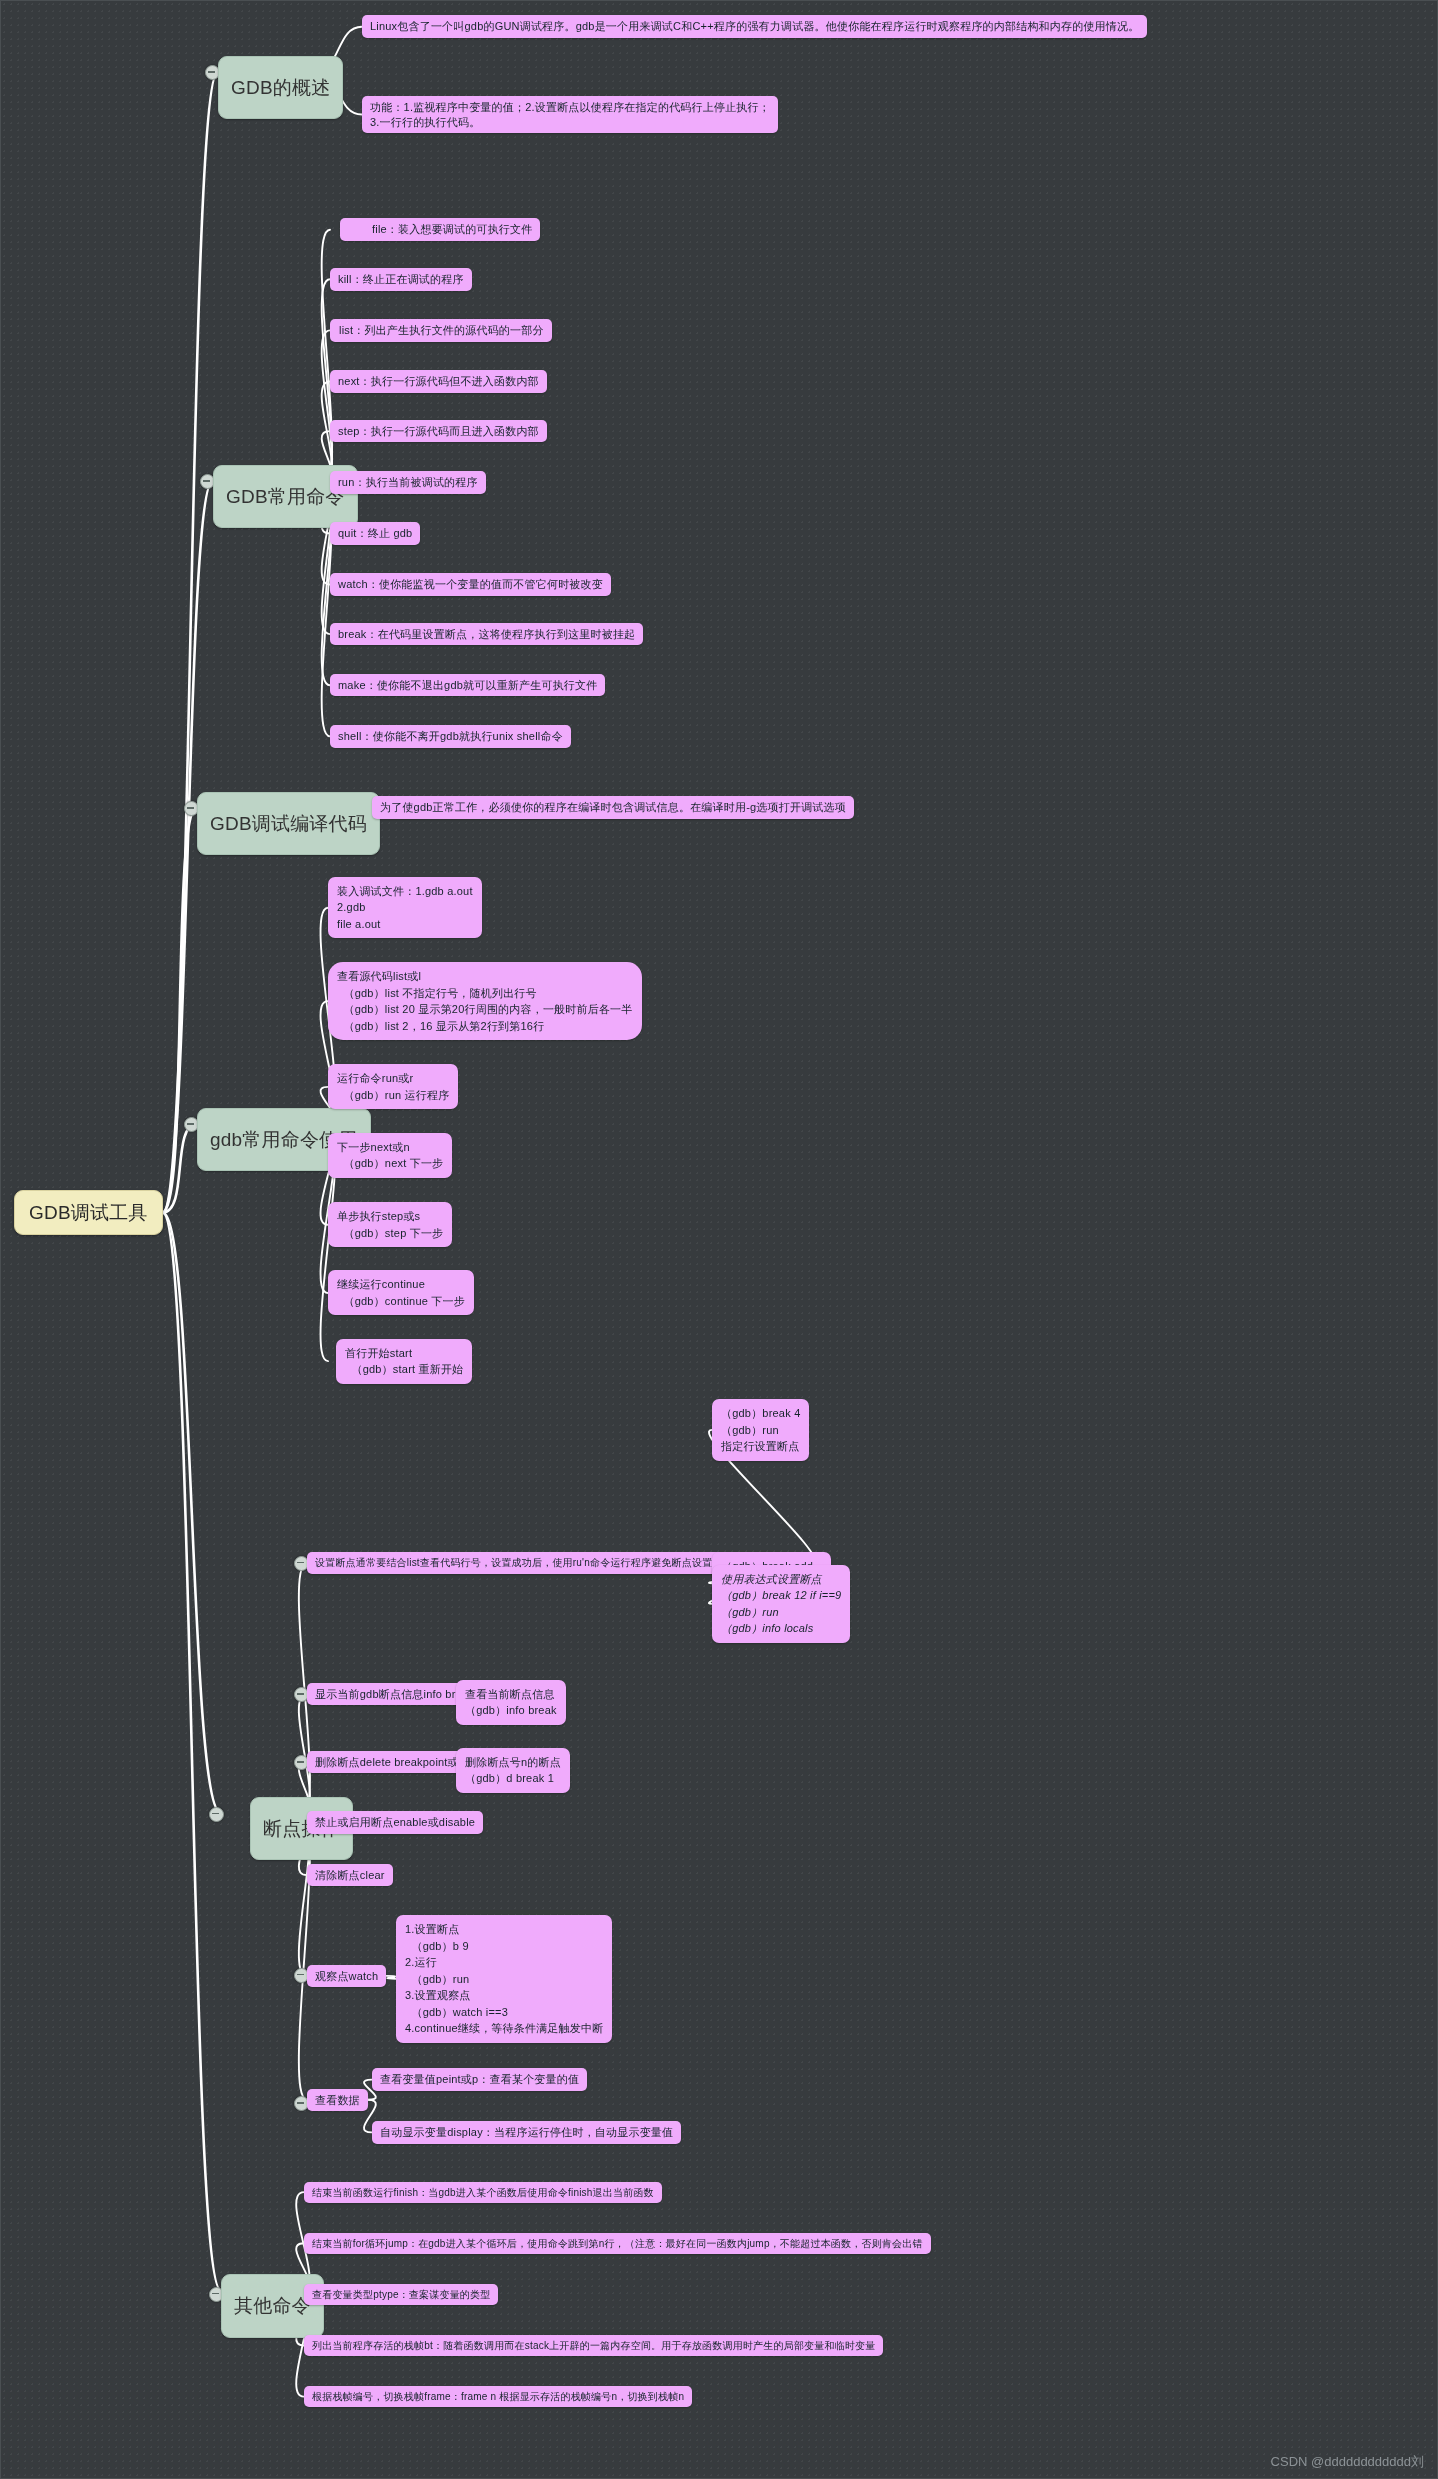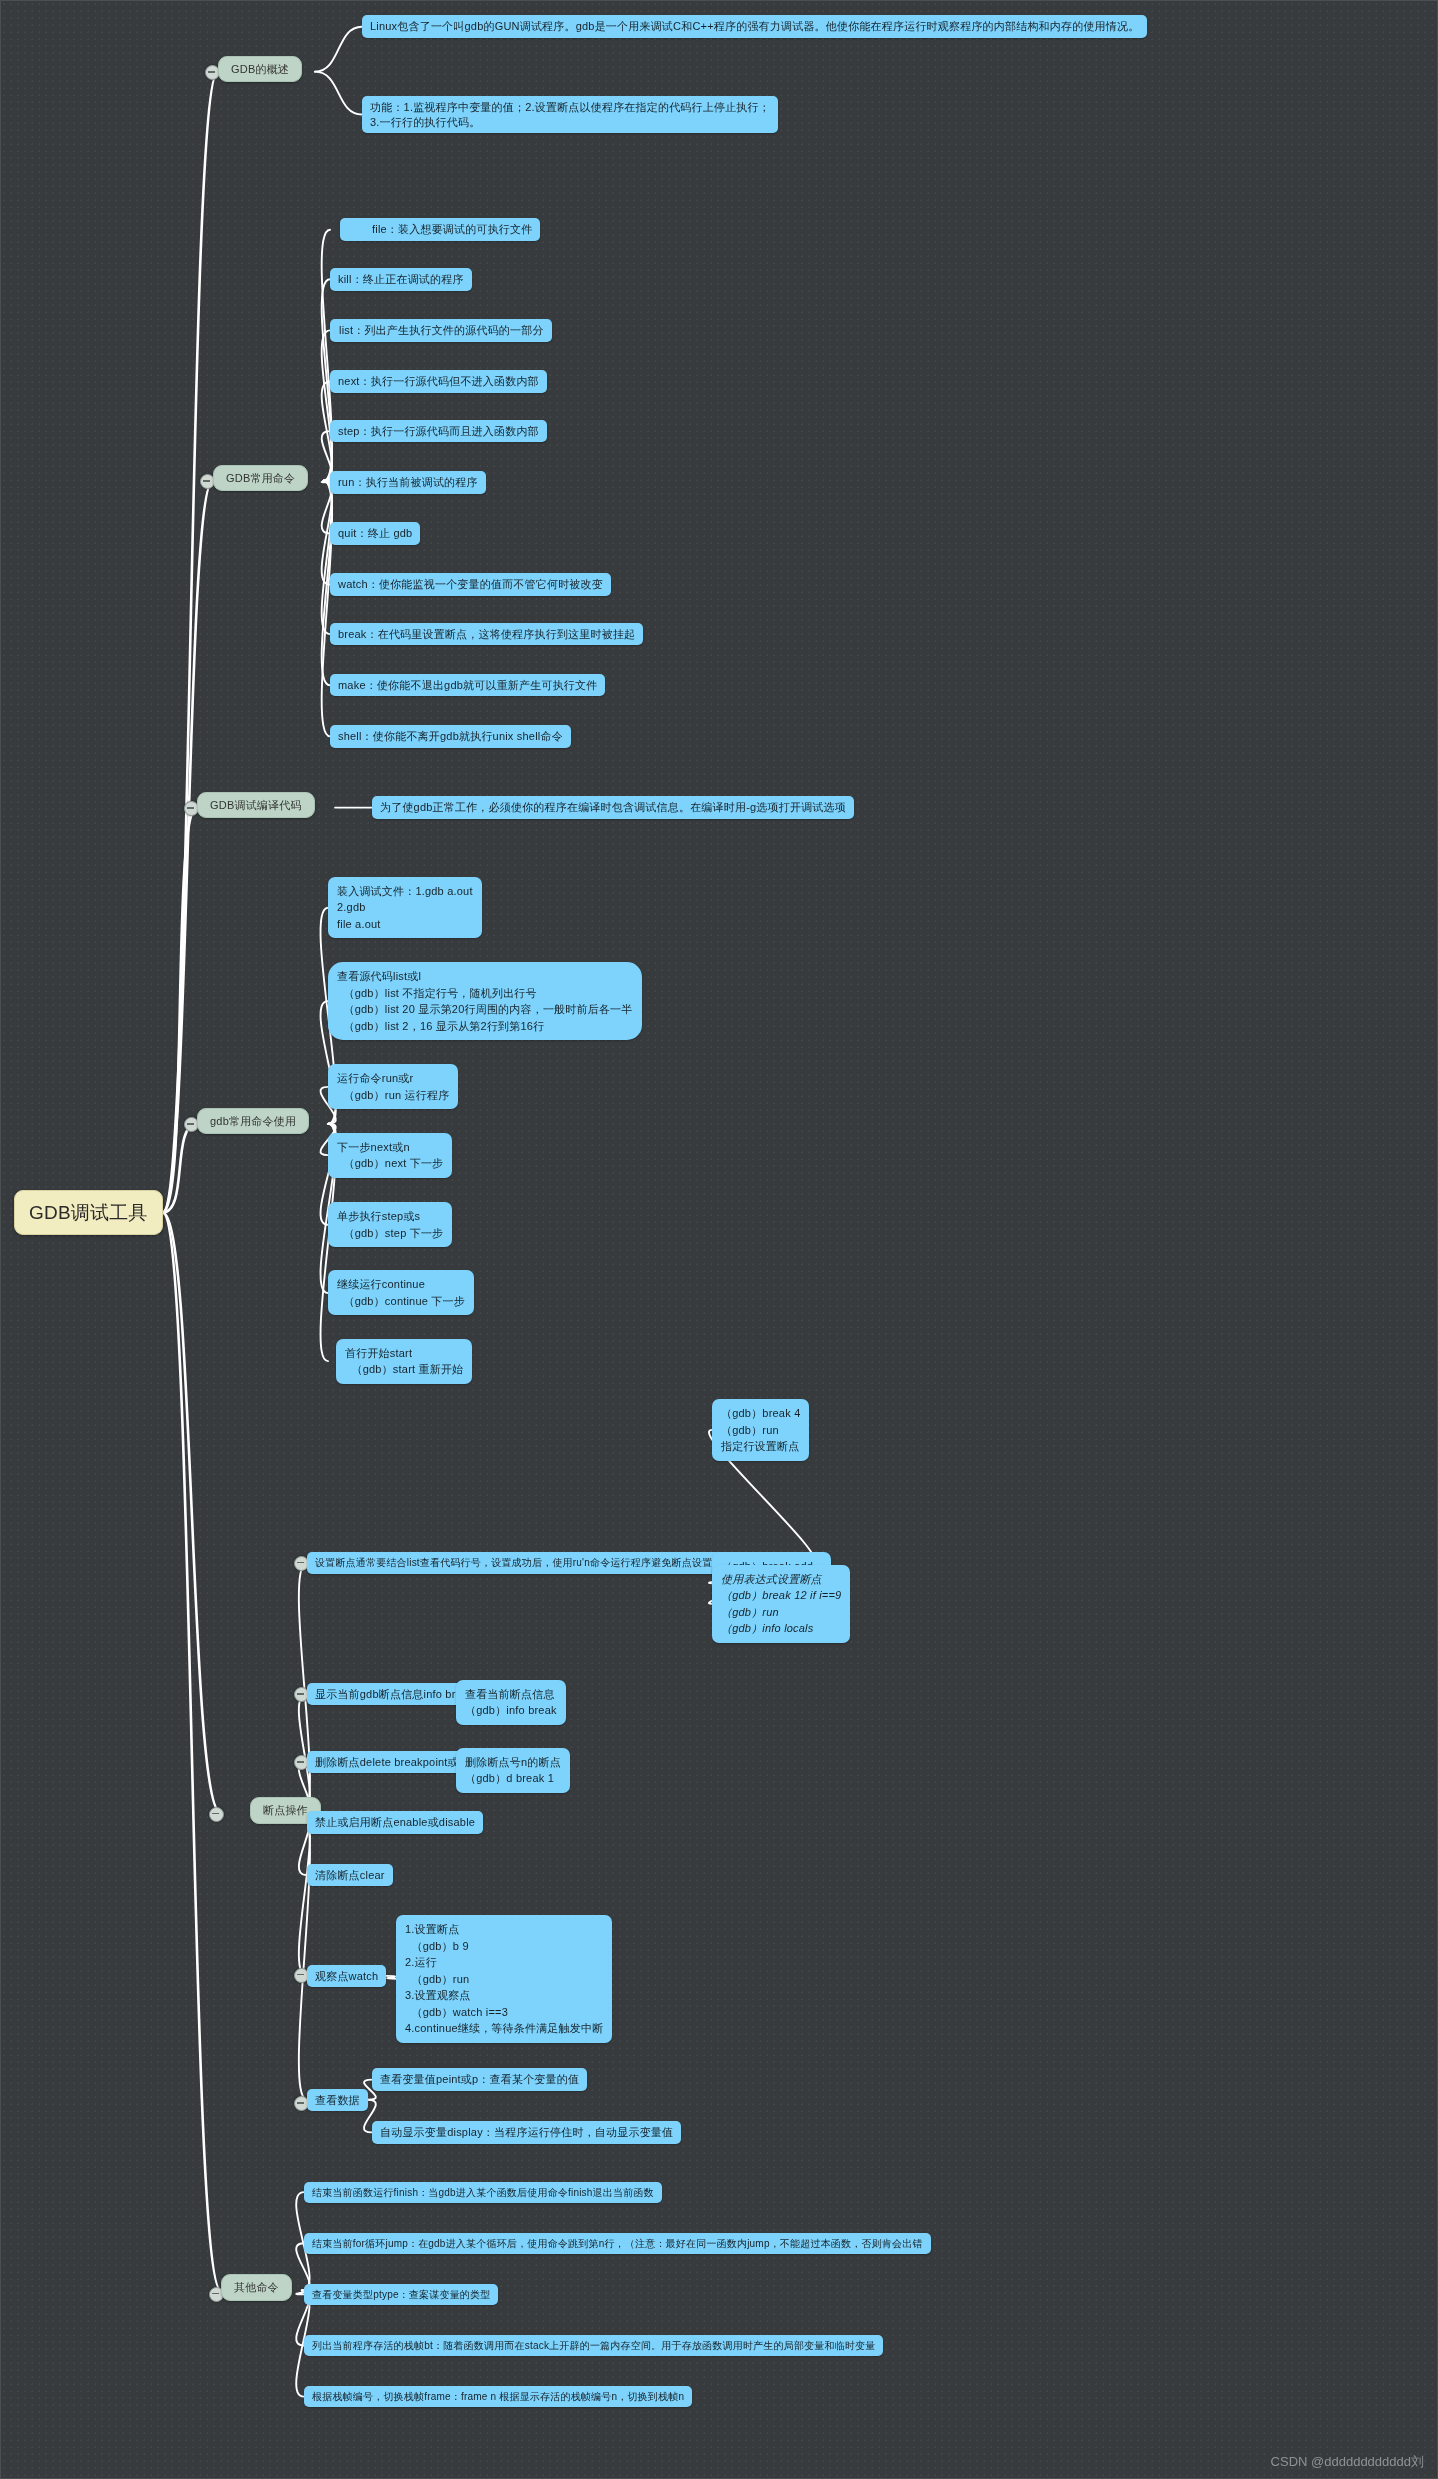--- a/index.html
+++ b/index.html
@@ -38,28 +38,28 @@
     font-size:19px;
     color:#2a2a2a;
     padding:9px 14px;
     box-shadow:0 1px 3px rgba(0,0,0,.35);
   }
   
   .lvl1{
     background:#bdd4c6;
     border:1px solid #a9c3b4;
     border-radius:9px;
-    font-size:11px;
+    font-size:19px;
     color:#333;
-    padding:5px 12px;
+    padding:18px 12px;
     box-shadow:0 1px 2px rgba(0,0,0,.3);
   }
   
   .leaf{
-    background:#7dd3fc;
+    background:#f0abfc;
     border-radius:5px;
     font-size:11px;
     color:#16232b;
     padding:4px 8px;
     box-shadow:0 1px 2px rgba(0,0,0,.25);
   }
   .leaf.tiny{font-size:10px;}
   .leaf.multi{border-radius:7px;line-height:1.5;padding:6px 9px;}
   
   .handle{

